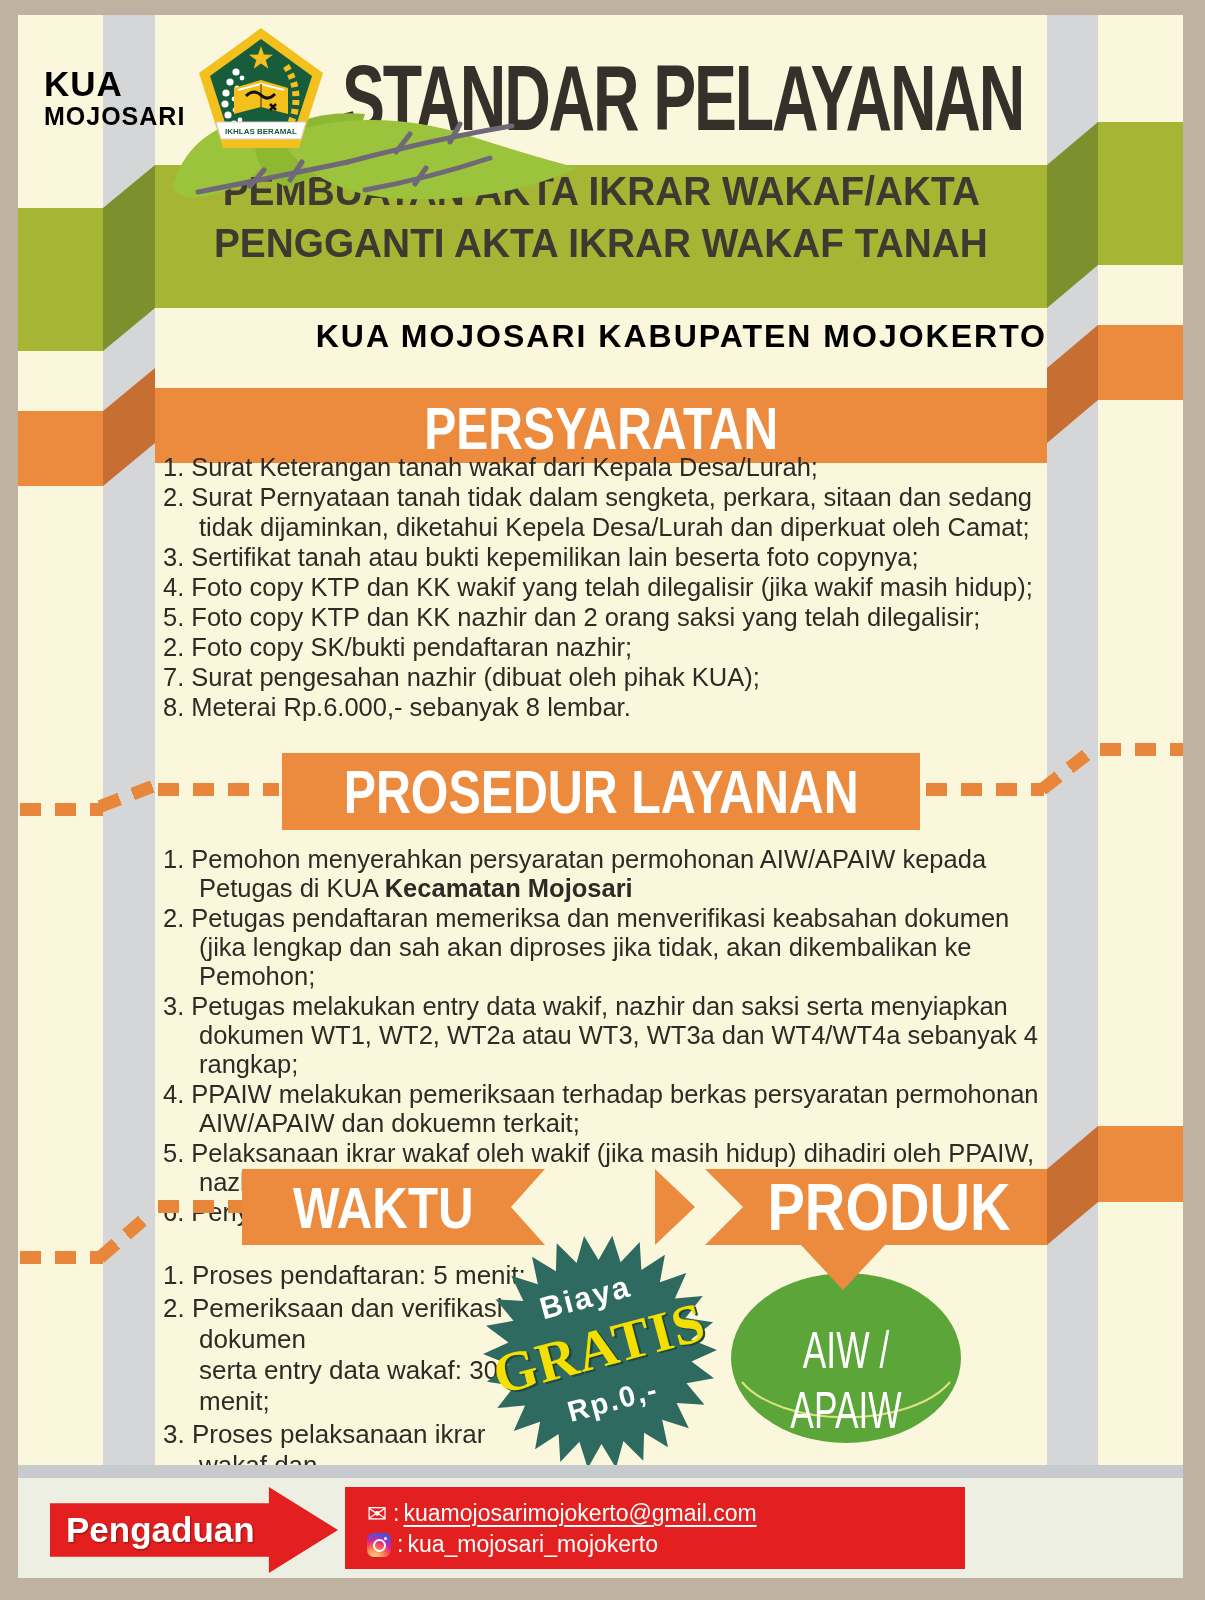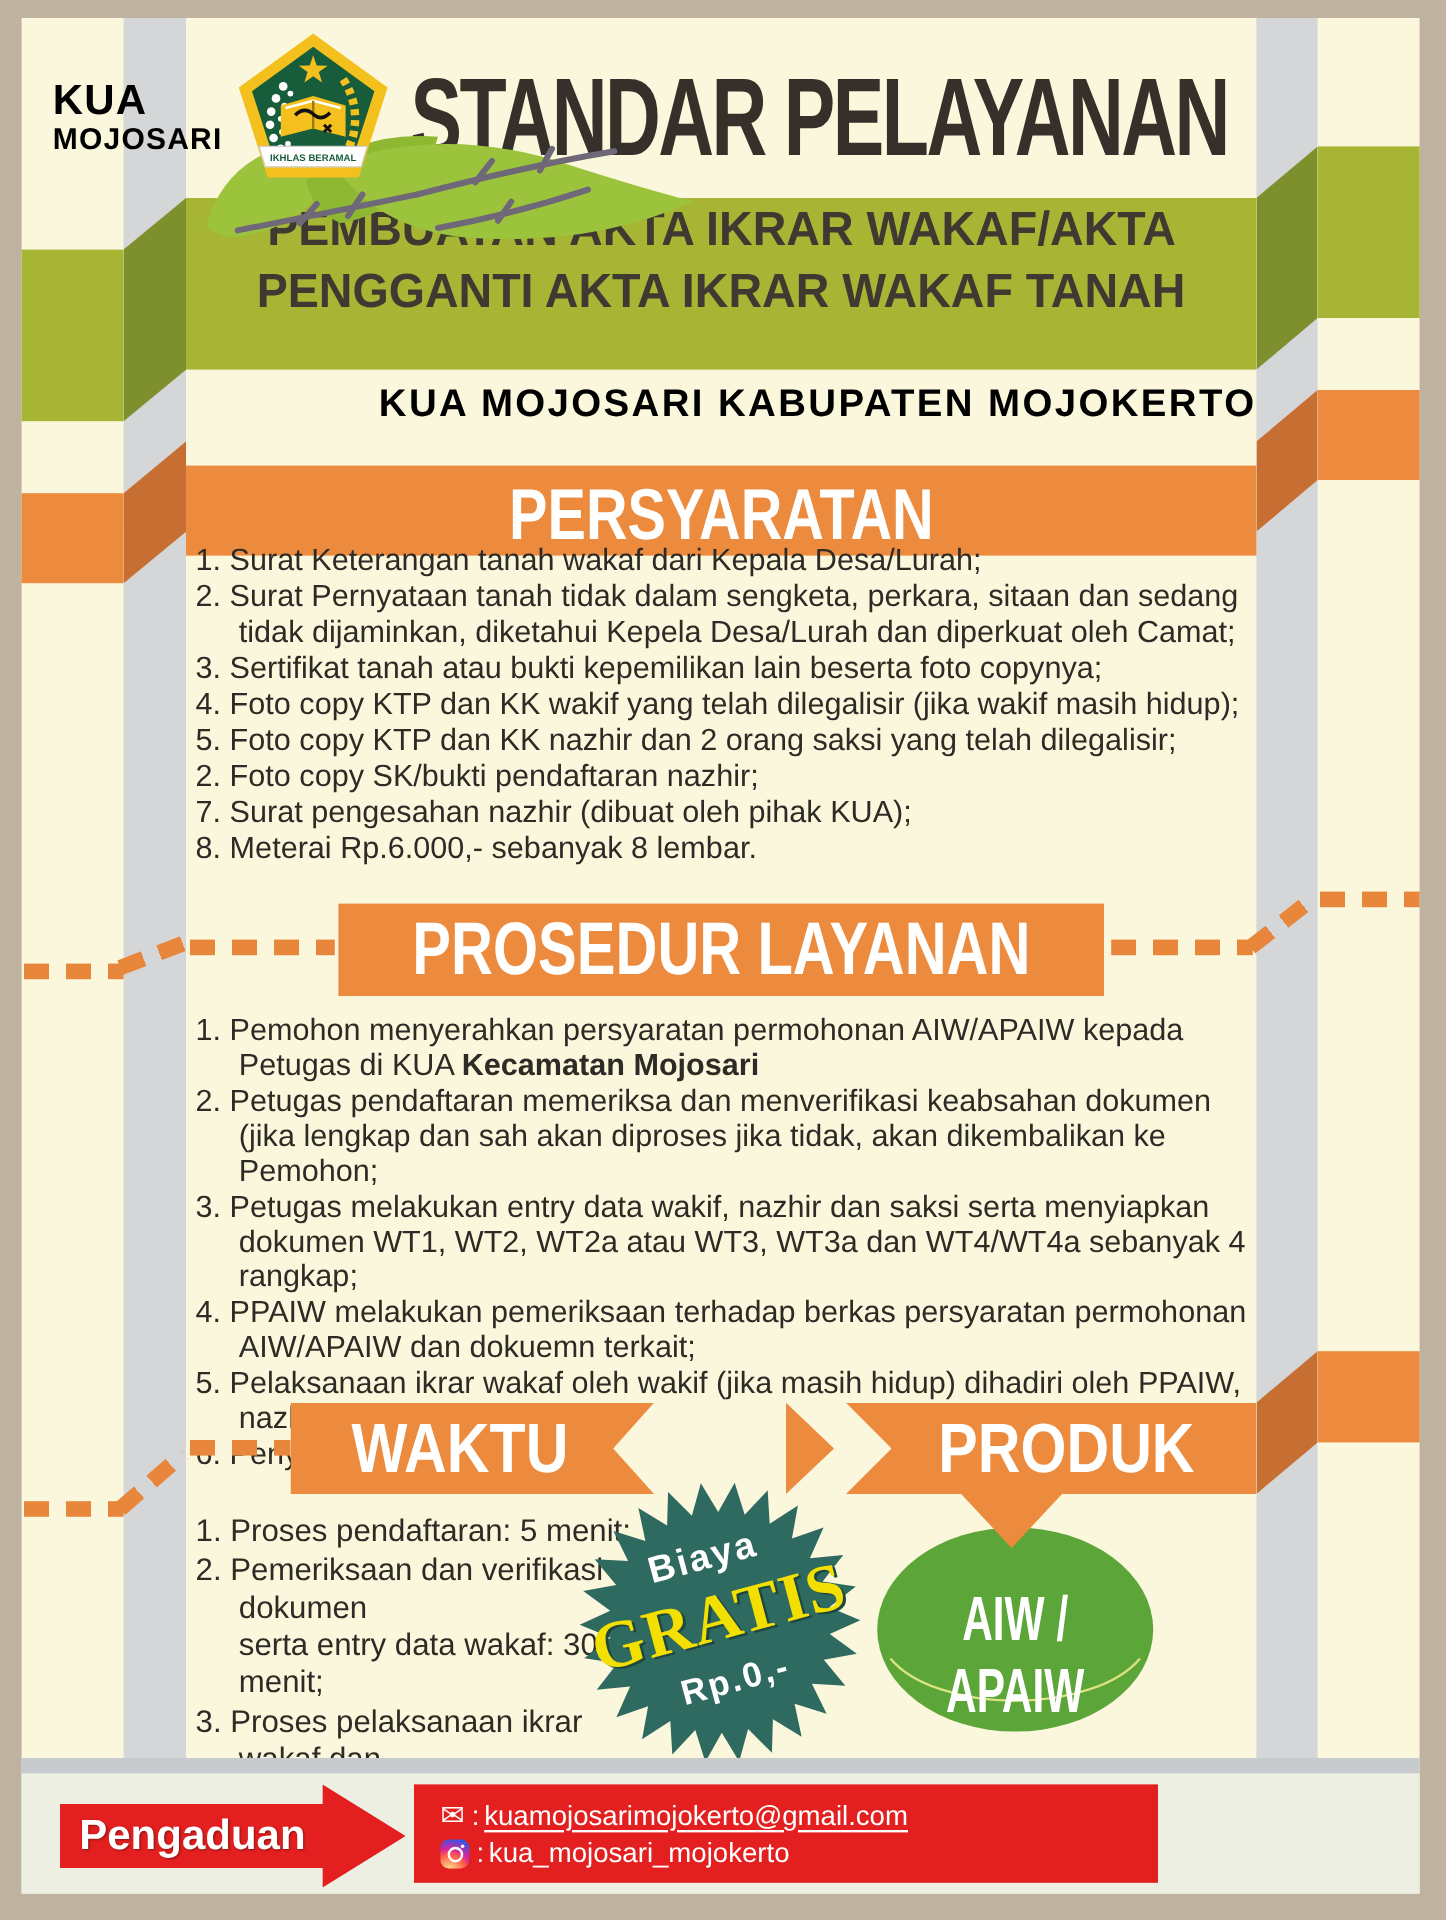--- a/index.html
+++ b/index.html
@@ -79,21 +79,21 @@
       font-size:31px;font-weight:700;letter-spacing:2px;}
   .star-text .t2{position:absolute;left:0;top:82px;width:100%;text-align:center;color:#F4E000;
       font-family:"Liberation Serif",serif;font-size:56px;font-weight:700;letter-spacing:1px;
       text-shadow:2px 2px 0 #1d473f;}
   .star-text .t3{position:absolute;left:0;top:152px;width:100%;text-align:center;color:#fff;
       font-size:29px;font-weight:700;letter-spacing:2px;}
 
   
   .disc{left:730px;top:1272px;width:232px;height:172px;}
   .disc-label{position:absolute;left:0;top:48px;width:100%;text-align:center;color:#fff;
-      font-size:52px;font-weight:700;}
+      font-size:52px;font-weight:400;}
   .disc-label .cond{display:inline-block;transform:scaleX(.68);}
 
   
   .footer-grayline{left:18px;top:1465px;width:1165px;height:13px;background:#C7CBCD;}
   .footer{left:18px;top:1478px;width:1165px;height:100px;background:#ECEFE1;}
   .pengaduan-arrow{left:50px;top:1487px;width:288px;height:86px;background:#E3201F;
       clip-path:polygon(0 19%,76% 19%,76% 0,100% 50%,76% 100%,76% 81%,0 81%);
       display:flex;align-items:center;}
   .pengaduan-arrow span{color:#fff;font-size:35px;font-weight:700;padding-left:16px;
       text-shadow:1px 1px 2px rgba(0,0,0,.4);}
@@ -231,21 +231,21 @@
   </div>
 
   <div class="abs dash" style="left:20px;top:1251px;width:83px;"></div>
   <div class="abs dash diag" style="left:100px;top:1251px;width:70px;transform:rotate(-41deg);"></div>
   <div class="abs dash" style="left:158px;top:1200px;width:84px;"></div>
 
   <div class="abs waktu-banner orange sec-head" style="font-size:58px;">
     <span class="cond" style="transform:scaleX(.85);">WAKTU</span>
   </div>
   <div class="abs chevron orange"></div>
-  <div class="abs produk-banner orange sec-head" style="font-size:58px;">
+  <div class="abs produk-banner orange sec-head" style="font-size:66px;">
     <span class="cond" style="transform:scaleX(.85);">PRODUK</span>
   </div>
   <div class="abs fold-or2-right orange-dark"></div>
   <div class="abs band-or2-right orange"></div>
 
   <div class="abs list w-list">
     <ol>
       <li>1. Proses pendaftaran: 5 menit;</li>
       <li>2. Pemeriksaan dan verifikasi dokumen
 serta entry data wakaf: 30 menit;</li>

